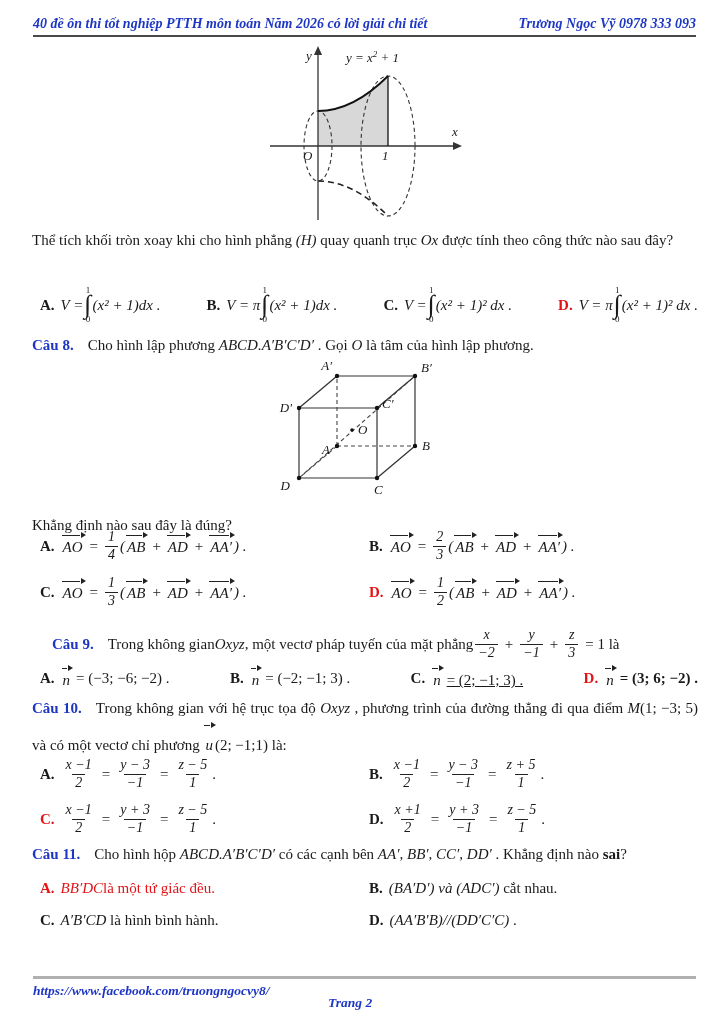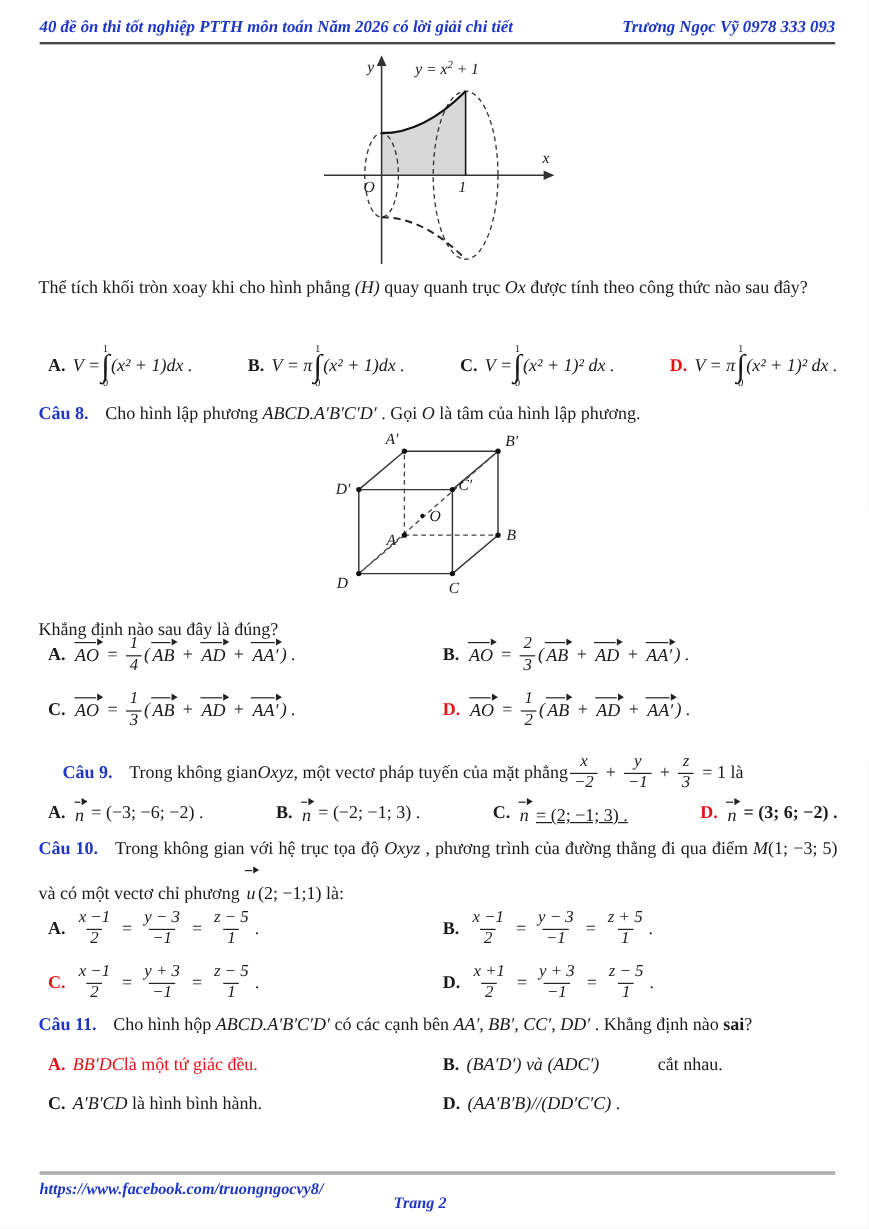--- a/index.html
+++ b/index.html
@@ -360,21 +360,21 @@
     <div class="cell red-all">
       <span class="letter">A.</span>
       <span class="mi">BB′DC</span>
       <span> là một tứ giác đều.</span>
     </div>
     <div class="cell">
       <span class="letter">B.</span>
       <span class="mi">(BA′D′)</span>
       <span style="white-space:pre;font-style:italic;"> và </span>
       <span class="mi">(ADC′)</span>
-      <span style="white-space:pre;padding-left:45px;"> cắt nhau.</span>
+      <span style="white-space:pre;"> cắt nhau.</span>
     </div>
   </div>
   <div class="abs optrow" style="top:912px;left:40px;right:26px;">
     <div class="cell">
       <span class="letter">C.</span>
       <span class="mi">A′B′CD</span>
       <span style="white-space:pre;"> là hình bình hành.</span>
     </div>
     <div class="cell">
       <span class="letter">D.</span>

